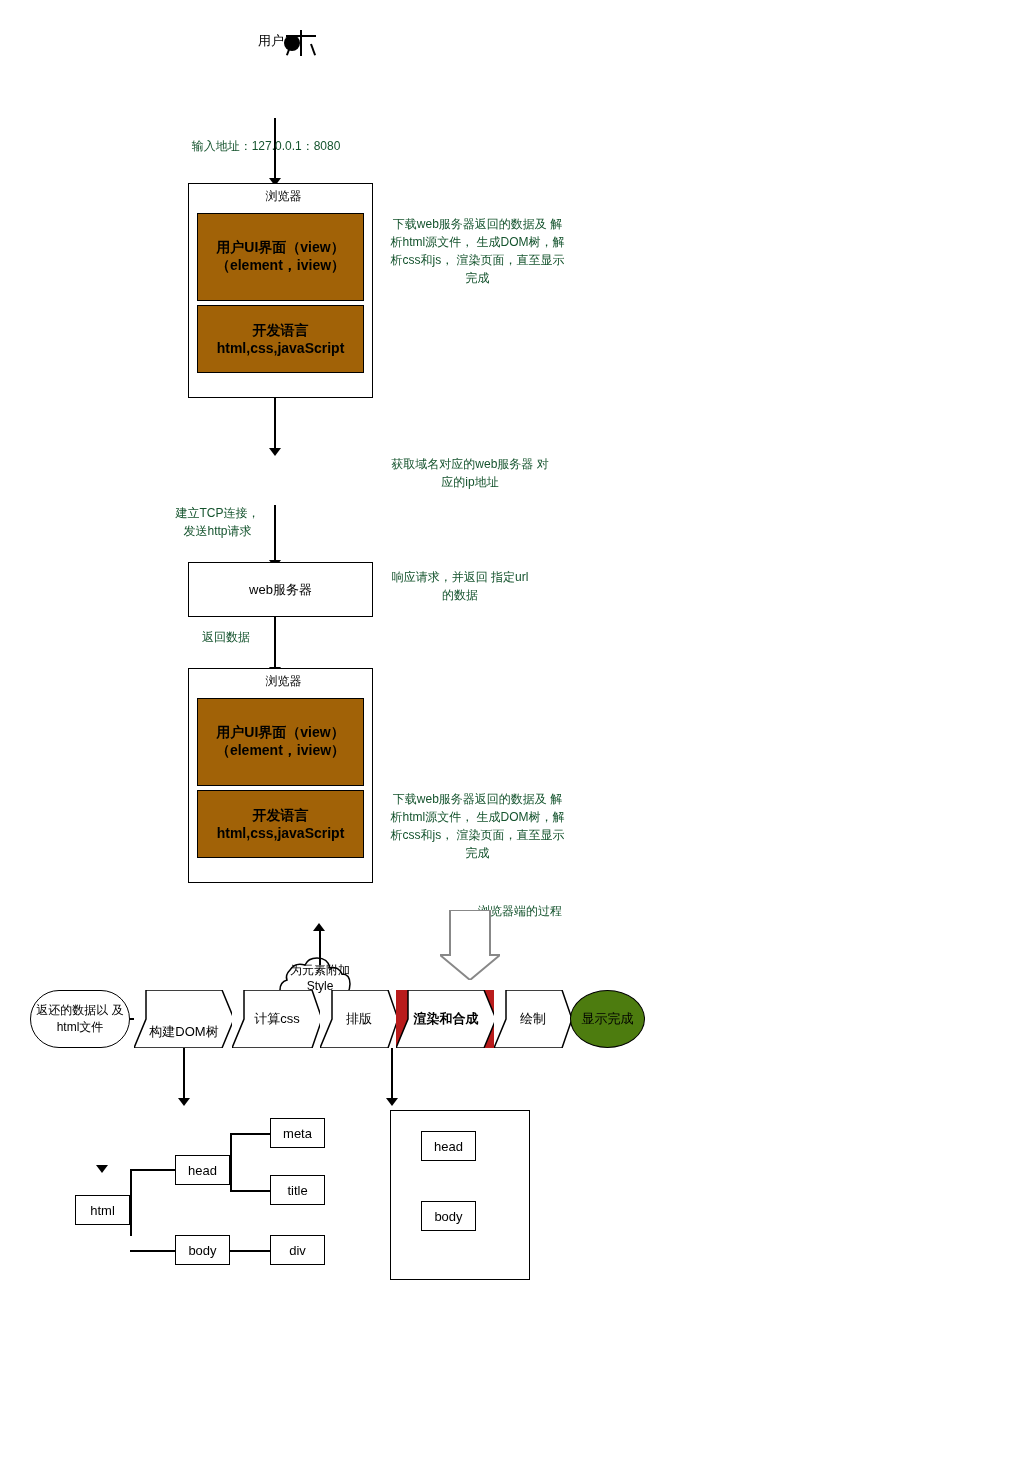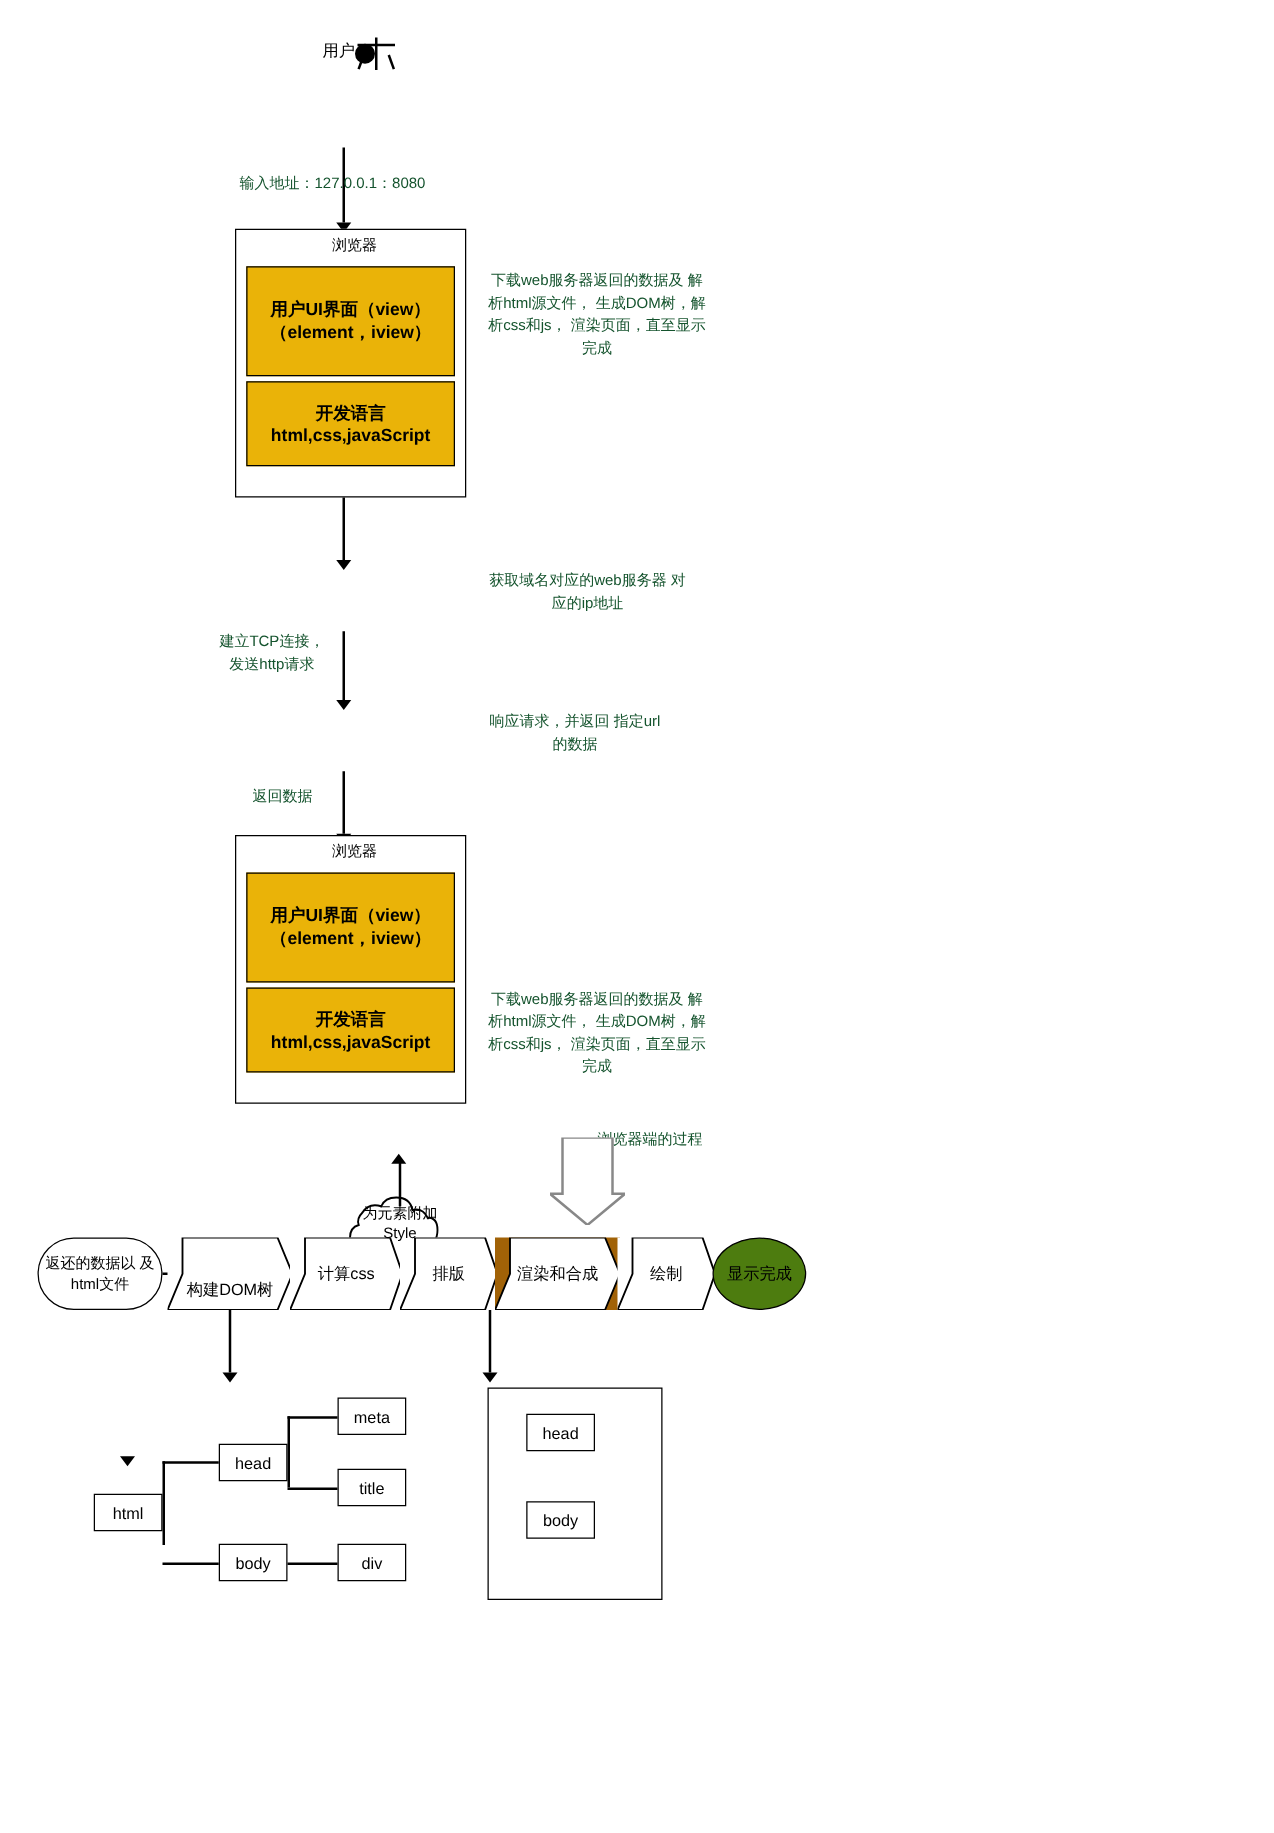--- a/index.html
+++ b/index.html
@@ -93,21 +93,21 @@
     }
 
     
     .box {
       position: absolute;
       border: 1.5px solid #000;
       background: #fff;
     }
     .box-inner {
       border: 1.5px solid #000;
-      background: #eab308;
+      background: #a16207;
     }
     .box-label {
       font-size: 13px;
       text-align: center;
     }
     .box-label-bold {
       font-weight: bold;
       font-size: 14px;
       text-align: center;
     }
@@ -201,20 +201,23 @@
 
   <div class="side-text" style="left:390px; top:455px; width:160px;">获取域名对应的web服务器
 对应的ip地址</div>
 
   <div class="arrow-down" style="left:269px; top:505px;">
     <div class="arrow-line" style="height:55px;"></div>
     <div class="arrow-head-down"></div>
   </div>
   <div class="side-text" style="left:170px; top:504px; width:95px;">建立TCP连接，<br>发送http请求</div>
 
+  <div class="box" style="left:188px; top:562px; width:185px; height:55px; display:flex; align-items:center; justify-content:center;">
+    <div class="box-label">web服务器</div>
+  </div>
   <div class="side-text" style="left:390px; top:568px; width:140px;">响应请求，并返回
 指定url的数据</div>
 
   <div class="arrow-down" style="left:269px; top:617px;">
     <div class="arrow-line" style="height:50px;"></div>
     <div class="arrow-head-down"></div>
   </div>
   <div class="side-text" style="left:186px; top:628px; width:80px;">返回数据</div>
 
   <div class="box" style="left:188px; top:668px; width:185px; height:215px;">
@@ -277,21 +280,21 @@
       <span style="position:relative;z-index:1;">计算css</span>
     </div>
 
     <div style="position:relative; width:78px; height:58px; background:#fff; display:flex; align-items:center; justify-content:center; text-align:center; font-size:13px; margin-left:-2px;">
       <svg style="position:absolute;top:0;left:0;width:100%;height:100%;" viewBox="0 0 78 58">
         <polygon points="12,0 68,0 78,29 68,58 0,58 12,29" fill="white" stroke="black" stroke-width="1.5"></polygon>
       </svg>
       <span style="position:relative;z-index:1;">排版</span>
     </div>
 
-    <div style="position:relative; width:100px; height:58px; background:#a16207; display:flex; align-items:center; justify-content:center; text-align:center; font-size:13px; margin-left:-2px;">
+    <div style="position:relative; width:100px; height:58px; background:#b91c1c; display:flex; align-items:center; justify-content:center; text-align:center; font-size:13px; margin-left:-2px;font-weight:bold;">
       <svg style="position:absolute;top:0;left:0;width:100%;height:100%;" viewBox="0 0 100 58">
         <polygon points="12,0 88,0 100,29 88,58 0,58 12,29" fill="white" stroke="black" stroke-width="1.5"></polygon>
       </svg>
       <span style="position:relative;z-index:1;">渲染和合成</span>
     </div>
 
     <div style="position:relative; width:78px; height:58px; background:#fff; display:flex; align-items:center; justify-content:center; text-align:center; font-size:13px; margin-left:-2px;">
       <svg style="position:absolute;top:0;left:0;width:100%;height:100%;" viewBox="0 0 78 58">
         <polygon points="12,0 68,0 78,29 68,58 0,58 12,29" fill="white" stroke="black" stroke-width="1.5"></polygon>
       </svg>

